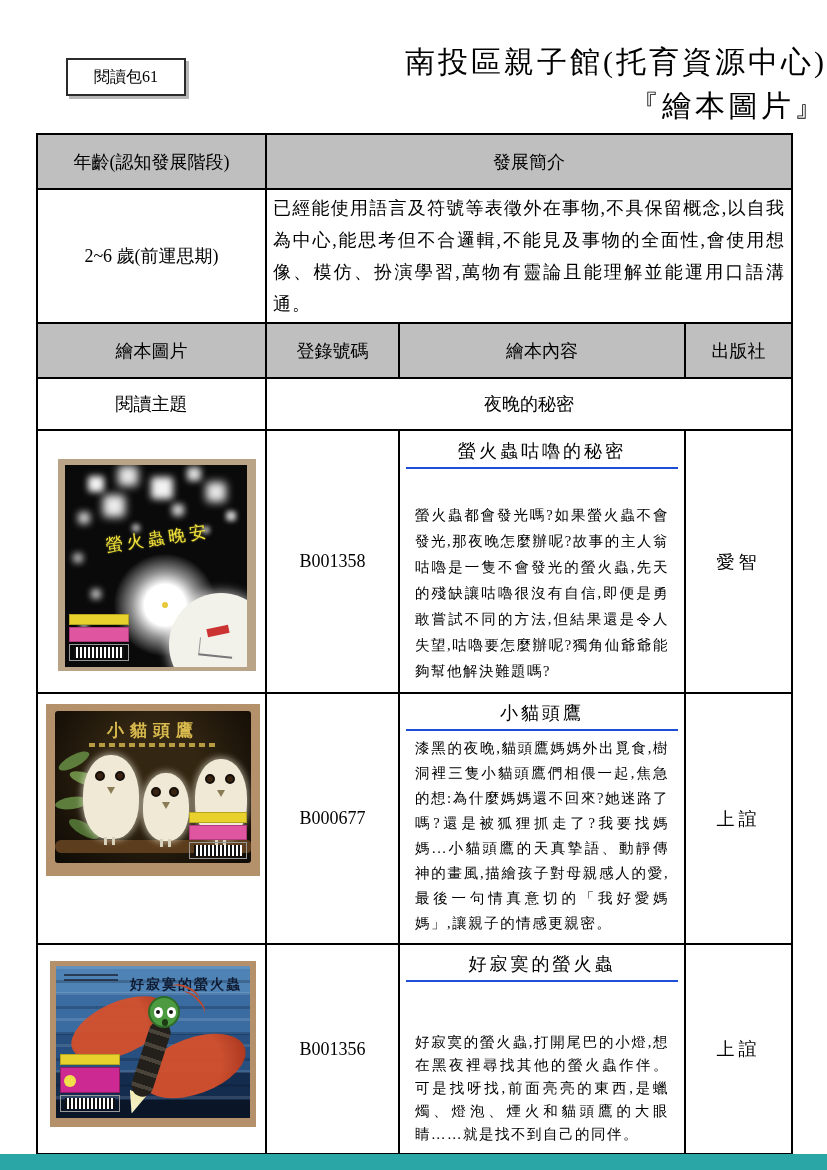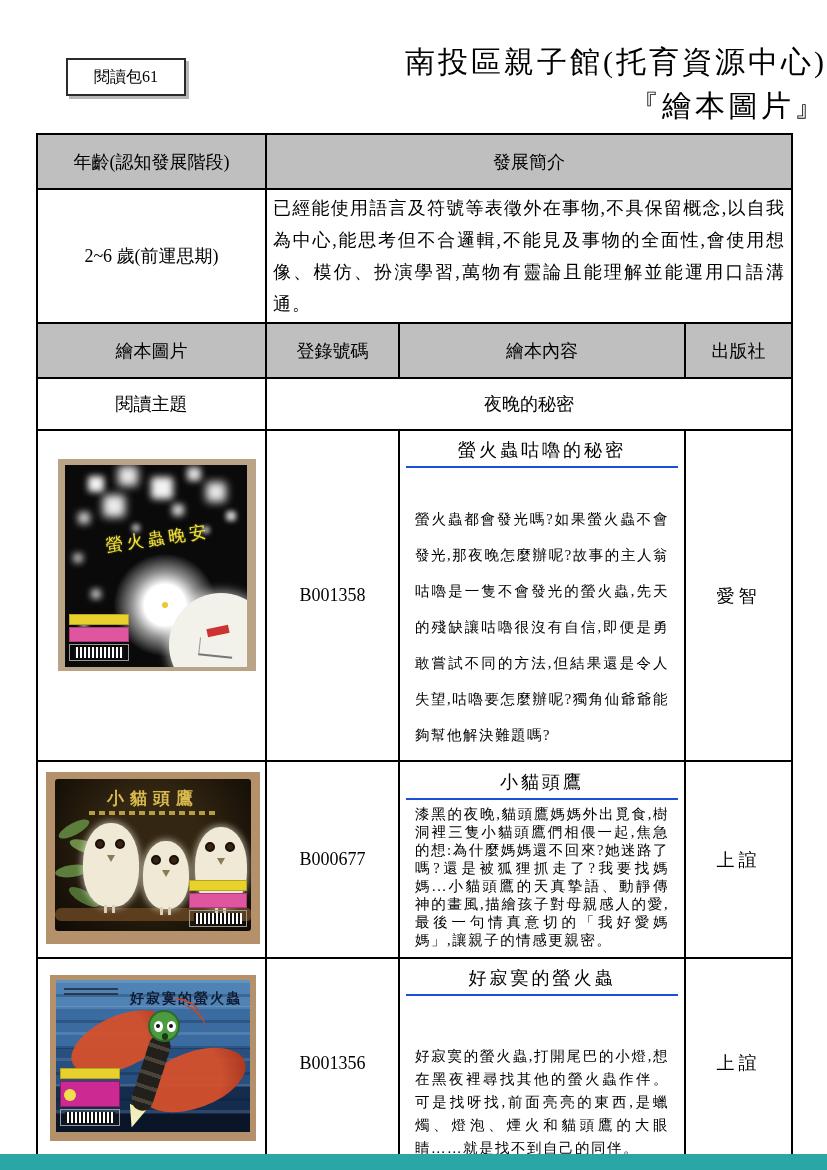--- a/index.html
+++ b/index.html
@@ -44,22 +44,22 @@
   
   td.content-cell{ padding:0; vertical-align:top; }
   .book-title{
     height:35px; border-bottom:2px solid #1d4ed8;
     display:flex; align-items:center; justify-content:center;
     font-size:18px; letter-spacing:3px;
   }
   .book-desc{
     padding:5px 9px; font-size:14.5px; text-align:justify; letter-spacing:1.5px;
   }
-  .lh-a{ line-height:36px;margin-top:28px; }
-  .lh-b{ line-height:18px; }
+  .lh-a{ line-height:26px;margin-top:28px; }
+  .lh-b{ line-height:25px; }
   .lh-c{ line-height:23px;margin-top:44px; }
 
   
   td.photo-cell{ padding:0; position:relative; }
   .photo{ position:absolute; overflow:hidden; }
 
   
   .photo1{ left:20px; top:28px; width:198px; height:212px; background:#b9a488; }
   .cover1{ position:absolute; left:7px; top:6px; width:182px; height:202px; background:#0a0a0a; overflow:hidden; }
   .bokeh{ position:absolute; left:0; top:0; width:2px; height:2px; border-radius:50%;

